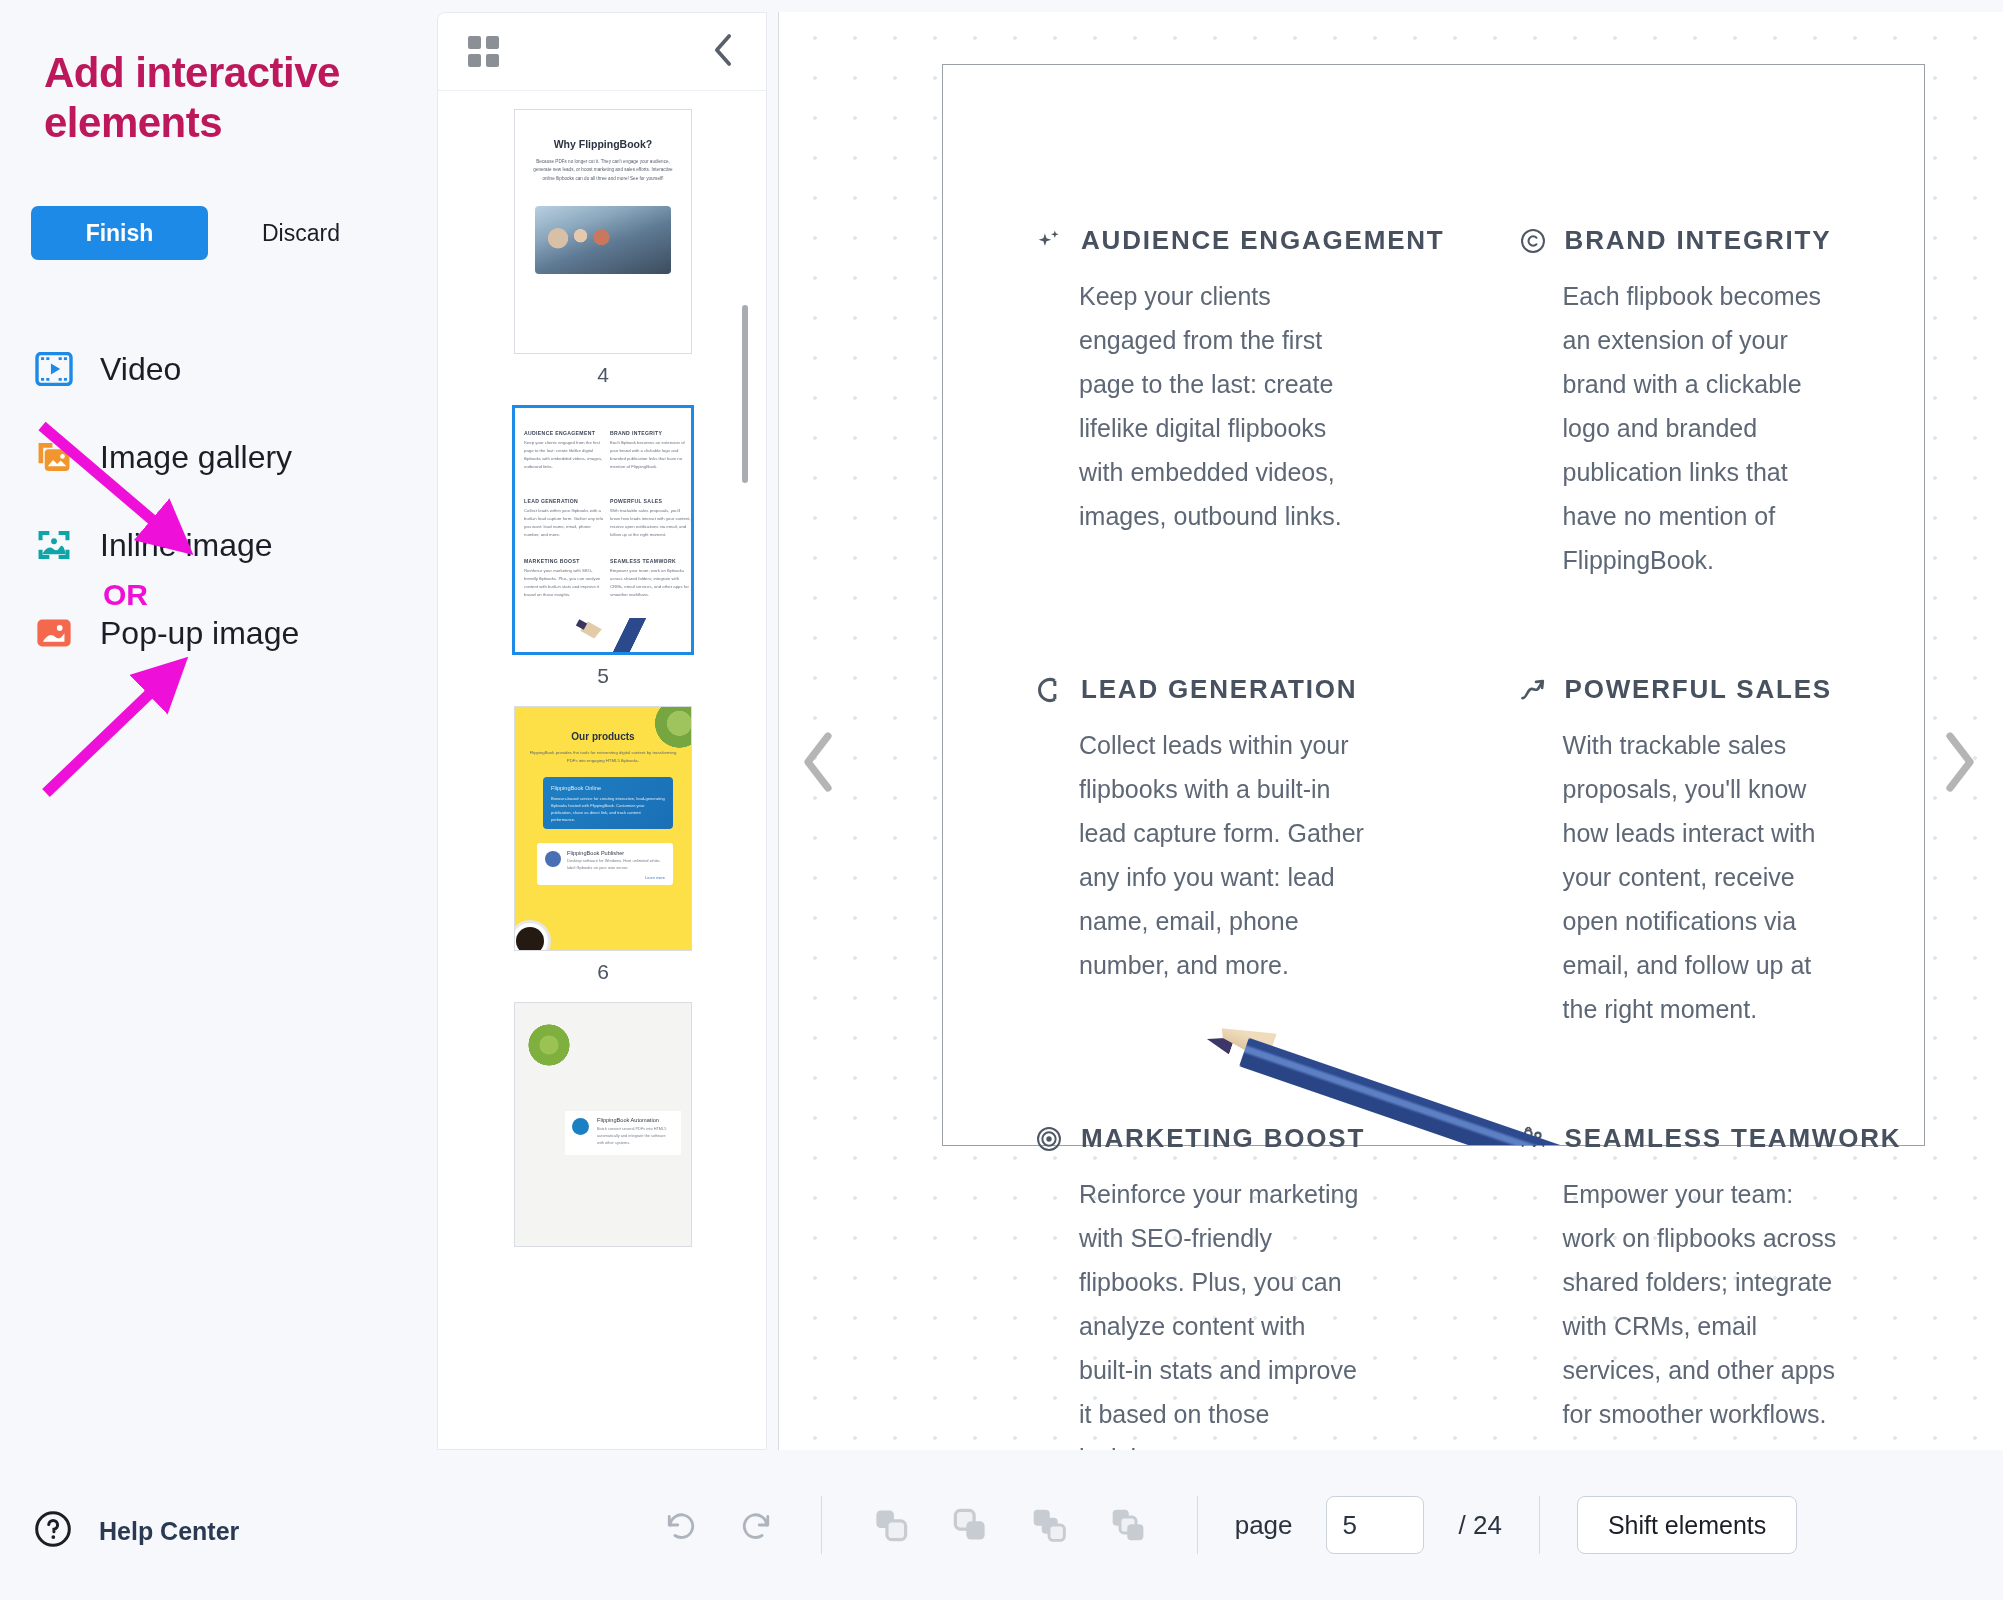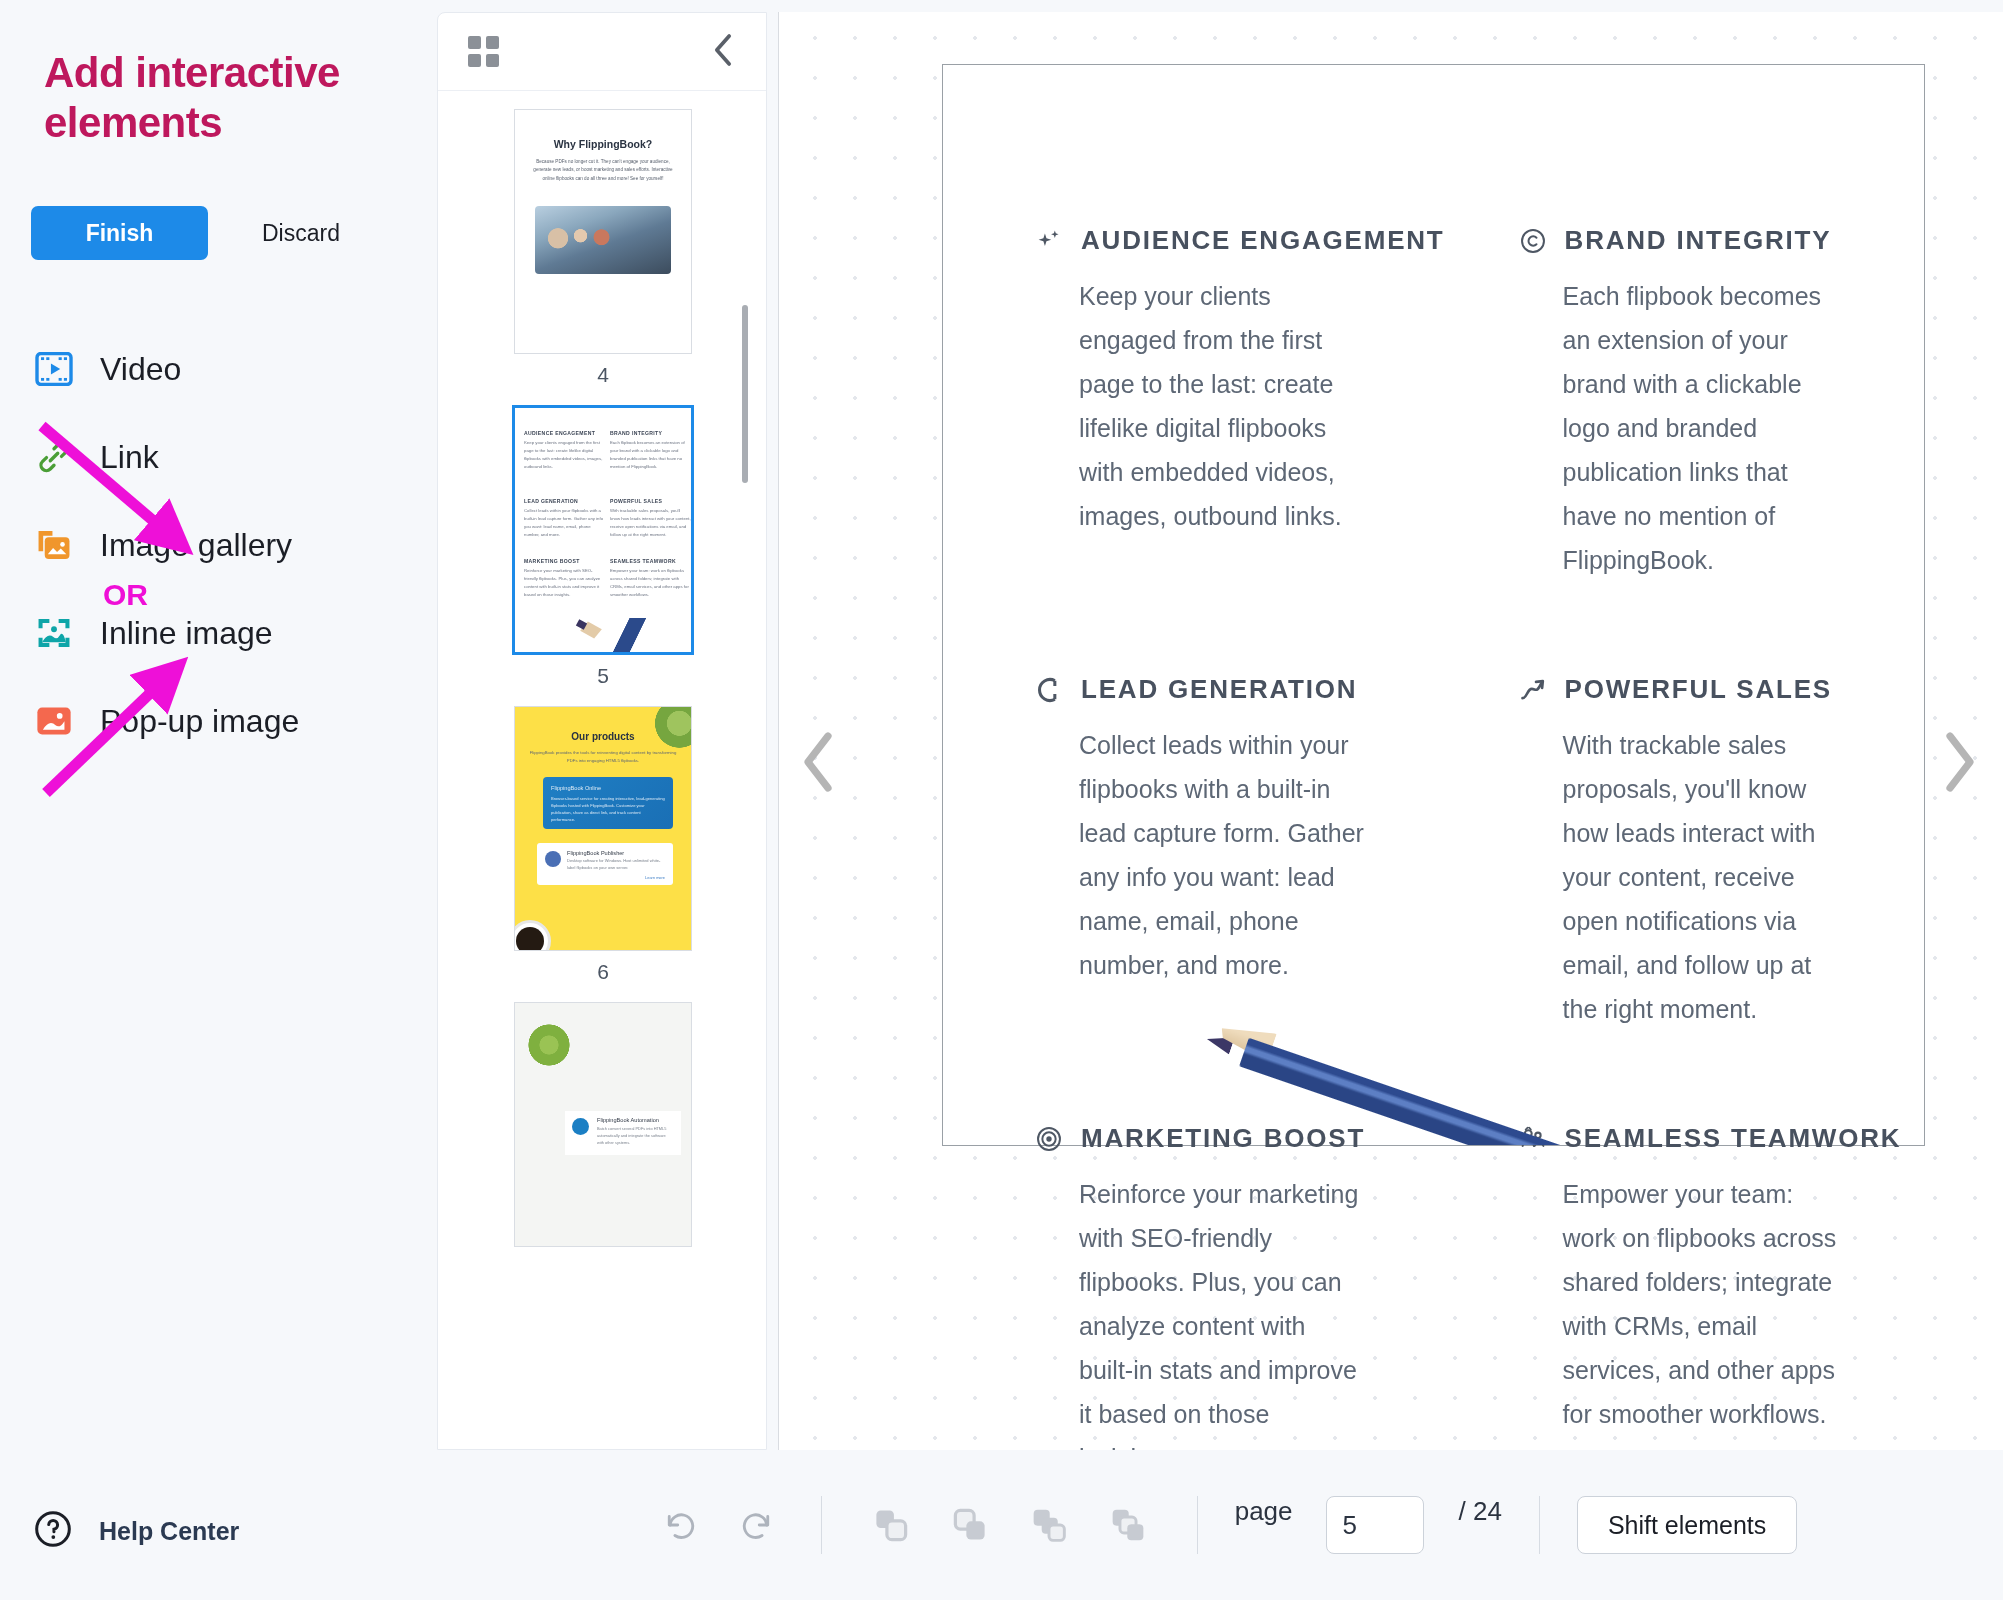--- a/index.html
+++ b/index.html
@@ -201,21 +201,21 @@
     user-select: none;
   }
   .nav-left { left: 20px; }
   .nav-right { right: 24px; }
 
   
   .bottombar {
     position: absolute; left: 447px; right: 0; bottom: 0; height: 150px;
     background: #f6f8fb; display: flex; align-items: center; justify-content: center;
   }
-  .bb-inner { display: flex; align-items: flex-start; gap: 15px; }
+  .bb-inner { display: flex; align-items: center; gap: 15px; }
   .bb-iconbtn {
     width: 58px; height: 58px; display: flex; align-items: center; justify-content: center;
     cursor: pointer;
   }
   .bb-sep { width: 1px; height: 58px; background: #d7dce3; margin: 0 22px; }
   .bb-layerbtn { width: 64px; height: 58px; display:flex; align-items:center; justify-content:center; cursor:pointer;}
   .page-lbl { font-size: 26px; color: #2b3340; margin-right: 18px; }
   .page-input {
     width: 98px; height: 58px; border: 1px solid #ccd2da; border-radius: 8px;
     background: #fff; font-size: 26px; color: #2b3340; font-family: inherit;
@@ -260,32 +260,20 @@
                 <rect x="7" y="16.8" width="2" height="1.8"></rect>
               <rect x="15" y="16.8" width="2" height="1.8"></rect>
                 <rect x="18.4" y="16.8" width="2" height="1.8"></rect>
             </g>
             <path d="M10 7.5 L16 11 L10 14.5 Z" fill="#1d8ae8"></path>
           </svg>
         </span>
         <span class="tool-label">Video</span>
       </div>
 
-      <div class="tool-item">
-        <span class="tool-icon">
-          <svg width="38" height="36" viewBox="0 0 24 24">
-            <g fill="none" stroke="#4a9e36" stroke-width="2.2" stroke-linecap="round">
-              <path d="M9.5 14.5 L14.5 9.5"></path>
-              <path d="M12 6.5 L14.5 4 a3.6 3.6 0 0 1 5.1 5.1 L17 11.6"></path>
-              <path d="M12 17.5 L9.5 20 a3.6 3.6 0 0 1 -5.1 -5.1 L7 12.4"></path>
-            </g>
-          </svg>
-        </span>
-        <span class="tool-label">Link</span>
-      </div>
 
       <div class="tool-item">
         <span class="tool-icon">
           <svg width="38" height="34" viewBox="0 0 24 22">
             <path d="M2 2 h9 v3 h-6 v10 h-3 z" fill="#f0962c"></path>
             <rect x="6" y="6" width="16" height="14" rx="2.6" fill="#f0962c"></rect>
             <path d="M8 17 l3.4-4 2.6 2.6 2.4-2.4 3.6 3.8 z" fill="#fff"></path>
             <circle cx="17.5" cy="10.6" r="1.5" fill="#fff"></circle>
           </svg>
         </span>

